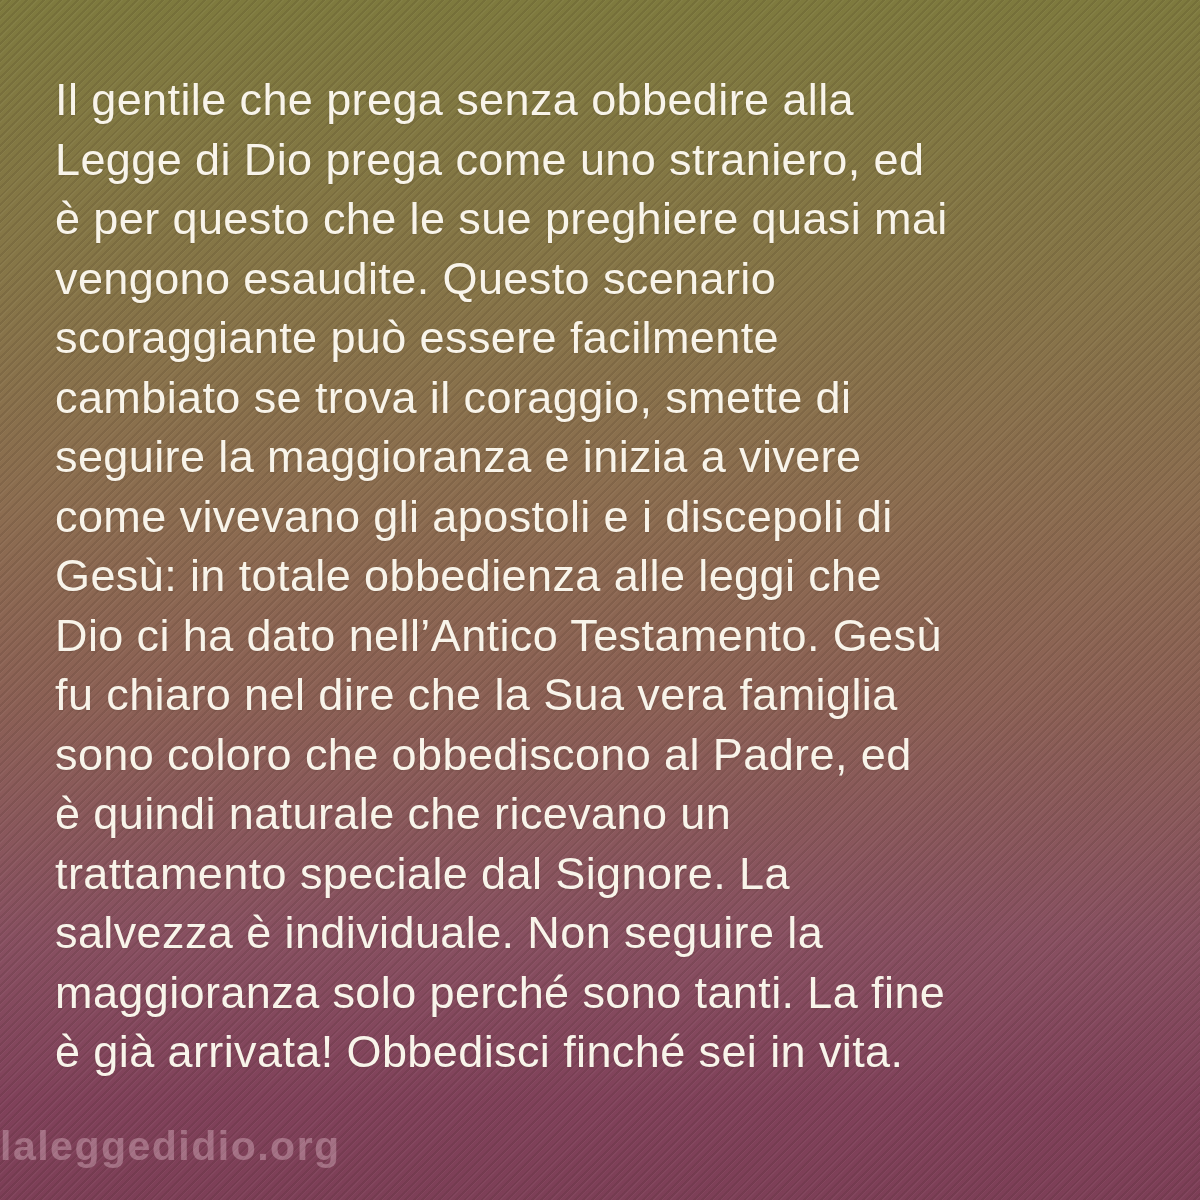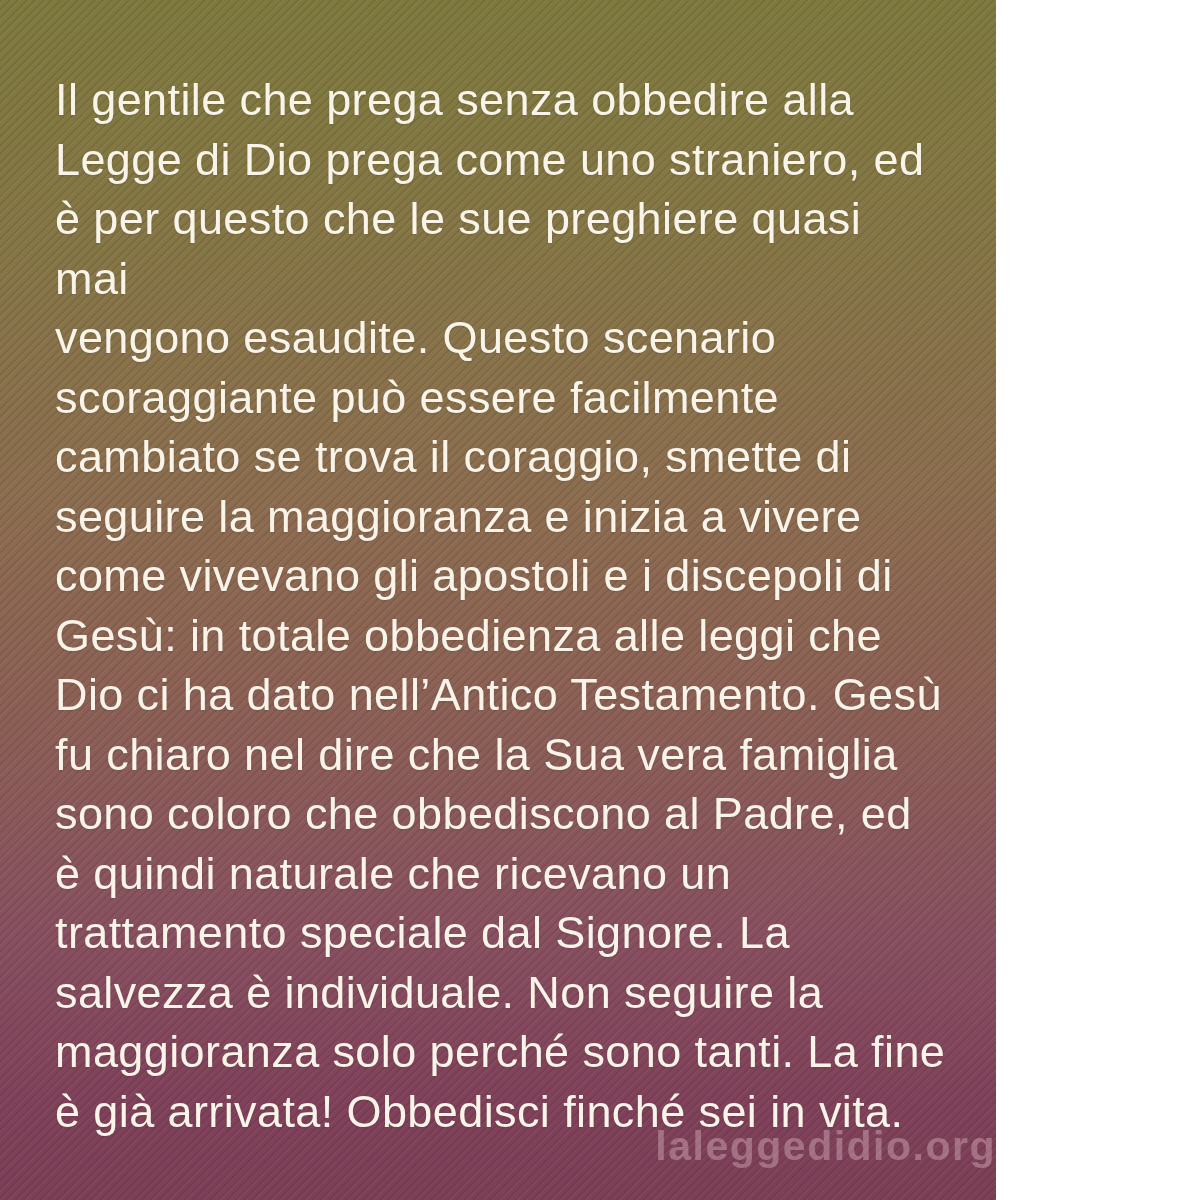--- a/index.html
+++ b/index.html
@@ -7,21 +7,21 @@
     padding: 0;
   }
   body {
     width: 1200px;
     height: 1200px;
     overflow: hidden;
     font-family: "Liberation Sans", sans-serif;
   }
   .card {
     position: relative;
-    width: 996px;
+    width: 1200px;
     height: 1200px;
     background: linear-gradient(180deg,
       #7e7a3e 0%,
       #867647 22%,
       #8c6d50 42%,
       #8c6155 58%,
       #885061 78%,
       #80415a 92%,
       #7d3f57 100%);
     overflow: hidden;
@@ -50,21 +50,21 @@
     line-height: 59.5px;
     letter-spacing: 0.4px;
     white-space: pre-line;
     text-shadow: 0 1px 2px rgba(60, 40, 30, 0.18);
   }
   .watermark {
     position: absolute;
     left: 0;
     right: 0;
     bottom: 30px;
-    text-align: right;
+    text-align: left;
     font-size: 41px;
     font-weight: bold;
     letter-spacing: 1.5px;
     color: rgba(255, 230, 238, 0.30);
     margin-top: 42px;
   }
 </style>
 </head>
 <body>
 

